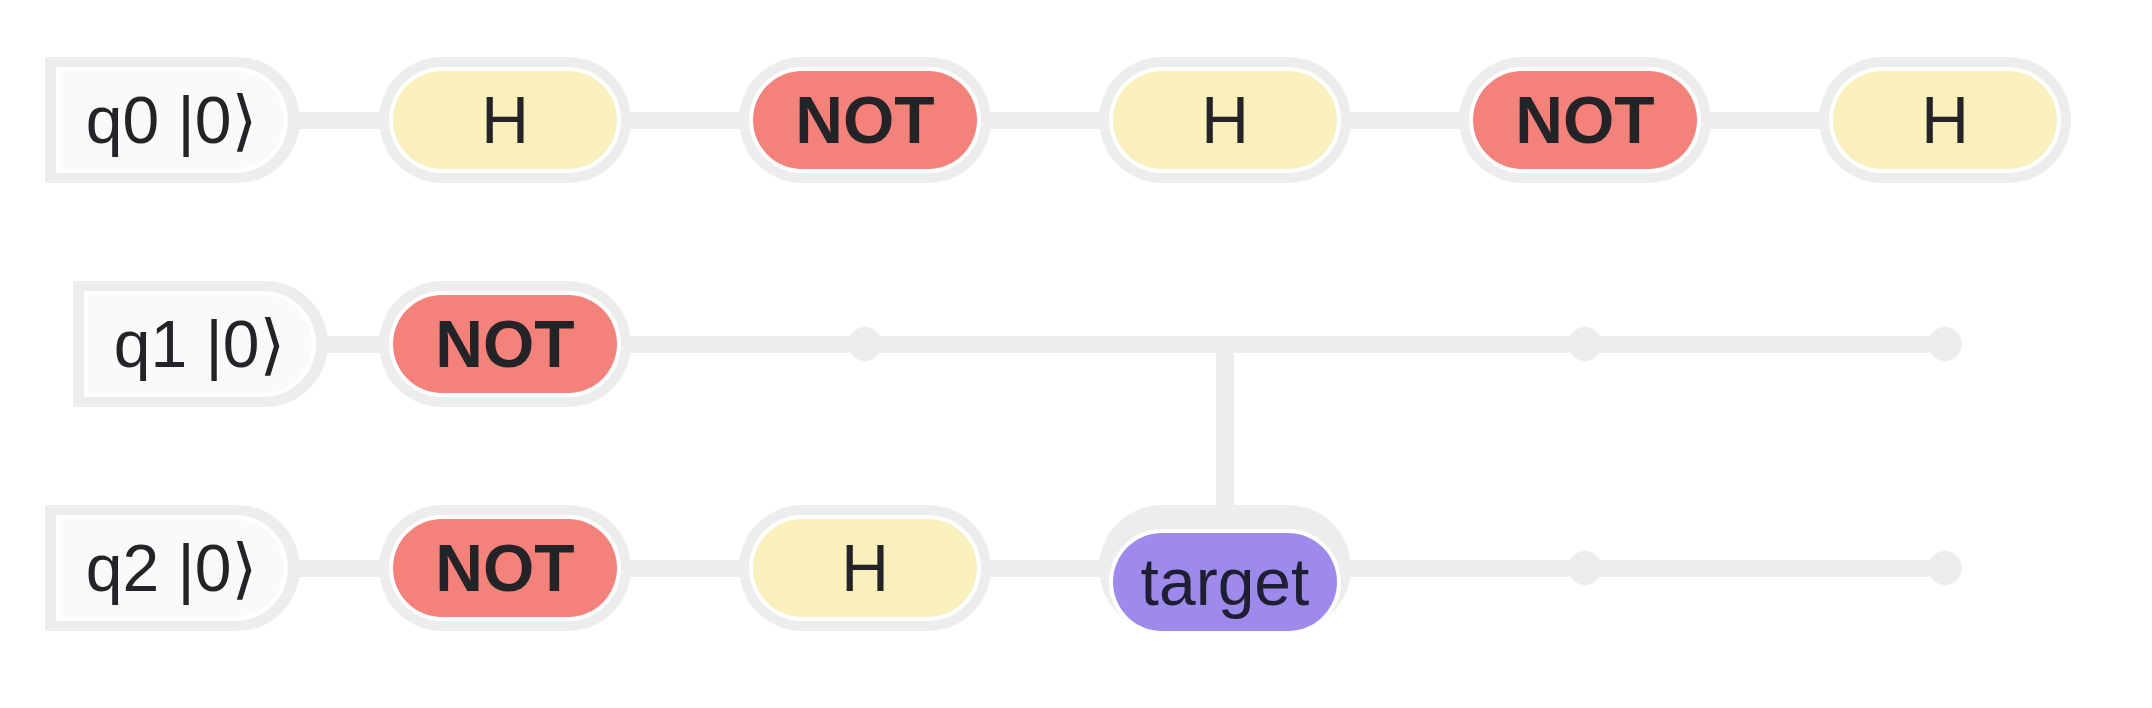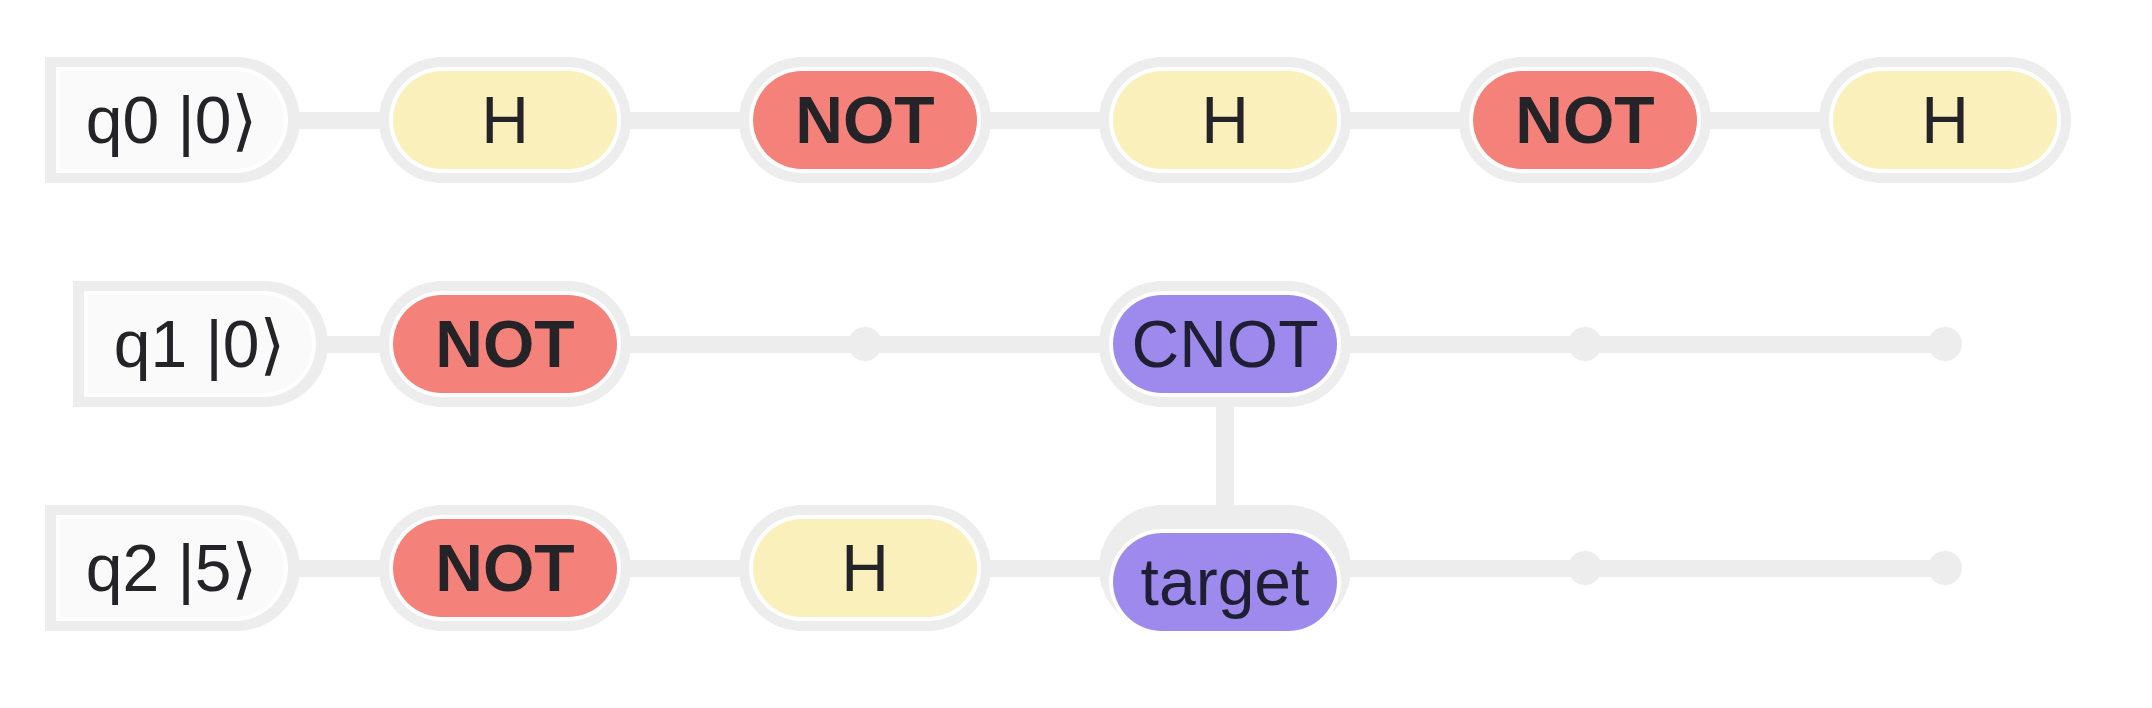--- a/index.html
+++ b/index.html
@@ -60,43 +60,40 @@
     <div class="dot" style="left: 1928px; top: 327px;"></div>
     <div class="dot" style="left: 1568px; top: 551px;"></div>
     <div class="dot" style="left: 1928px; top: 551px;"></div>
     <div class="pill flat-left" style="left: 45px; top: 57px; width: 255px;">
       <div class="pill-inner fill-label">q0 |0⟩</div>
     </div>
     <div class="pill flat-left" style="left: 45px; top: 281px; width: 255px; margin-left: 28px;">
       <div class="pill-inner fill-label">q1 |0⟩</div>
     </div>
     <div class="pill flat-left" style="left: 45px; top: 505px; width: 255px;">
-      <div class="pill-inner fill-label">q2 |5⟩</div>
+      <div class="pill-inner fill-label">q2 |0⟩</div>
     </div>
     <div class="pill" style="left: 379px; top: 57px;">
       <div class="pill-inner fill-h">H</div>
     </div>
     <div class="pill" style="left: 739px; top: 57px;">
       <div class="pill-inner fill-not">NOT</div>
     </div>
     <div class="pill" style="left: 1099px; top: 57px;">
       <div class="pill-inner fill-h">H</div>
     </div>
     <div class="pill" style="left: 1459px; top: 57px;">
       <div class="pill-inner fill-not">NOT</div>
     </div>
     <div class="pill" style="left: 1819px; top: 57px;">
       <div class="pill-inner fill-h">H</div>
     </div>
     <div class="pill" style="left: 379px; top: 281px;">
       <div class="pill-inner fill-not">NOT</div>
     </div>
-    <div class="pill" style="left: 1099px; top: 281px;">
-      <div class="pill-inner fill-cnot">CNOT</div>
-    </div>
     <div class="pill" style="left: 379px; top: 505px;">
       <div class="pill-inner fill-not">NOT</div>
     </div>
     <div class="pill" style="left: 739px; top: 505px;">
       <div class="pill-inner fill-h">H</div>
     </div>
     <div class="pill" style="left: 1099px; top: 505px; align-items: flex-end;">
       <div class="pill-inner fill-cnot">target</div>
     </div>
   </div>

